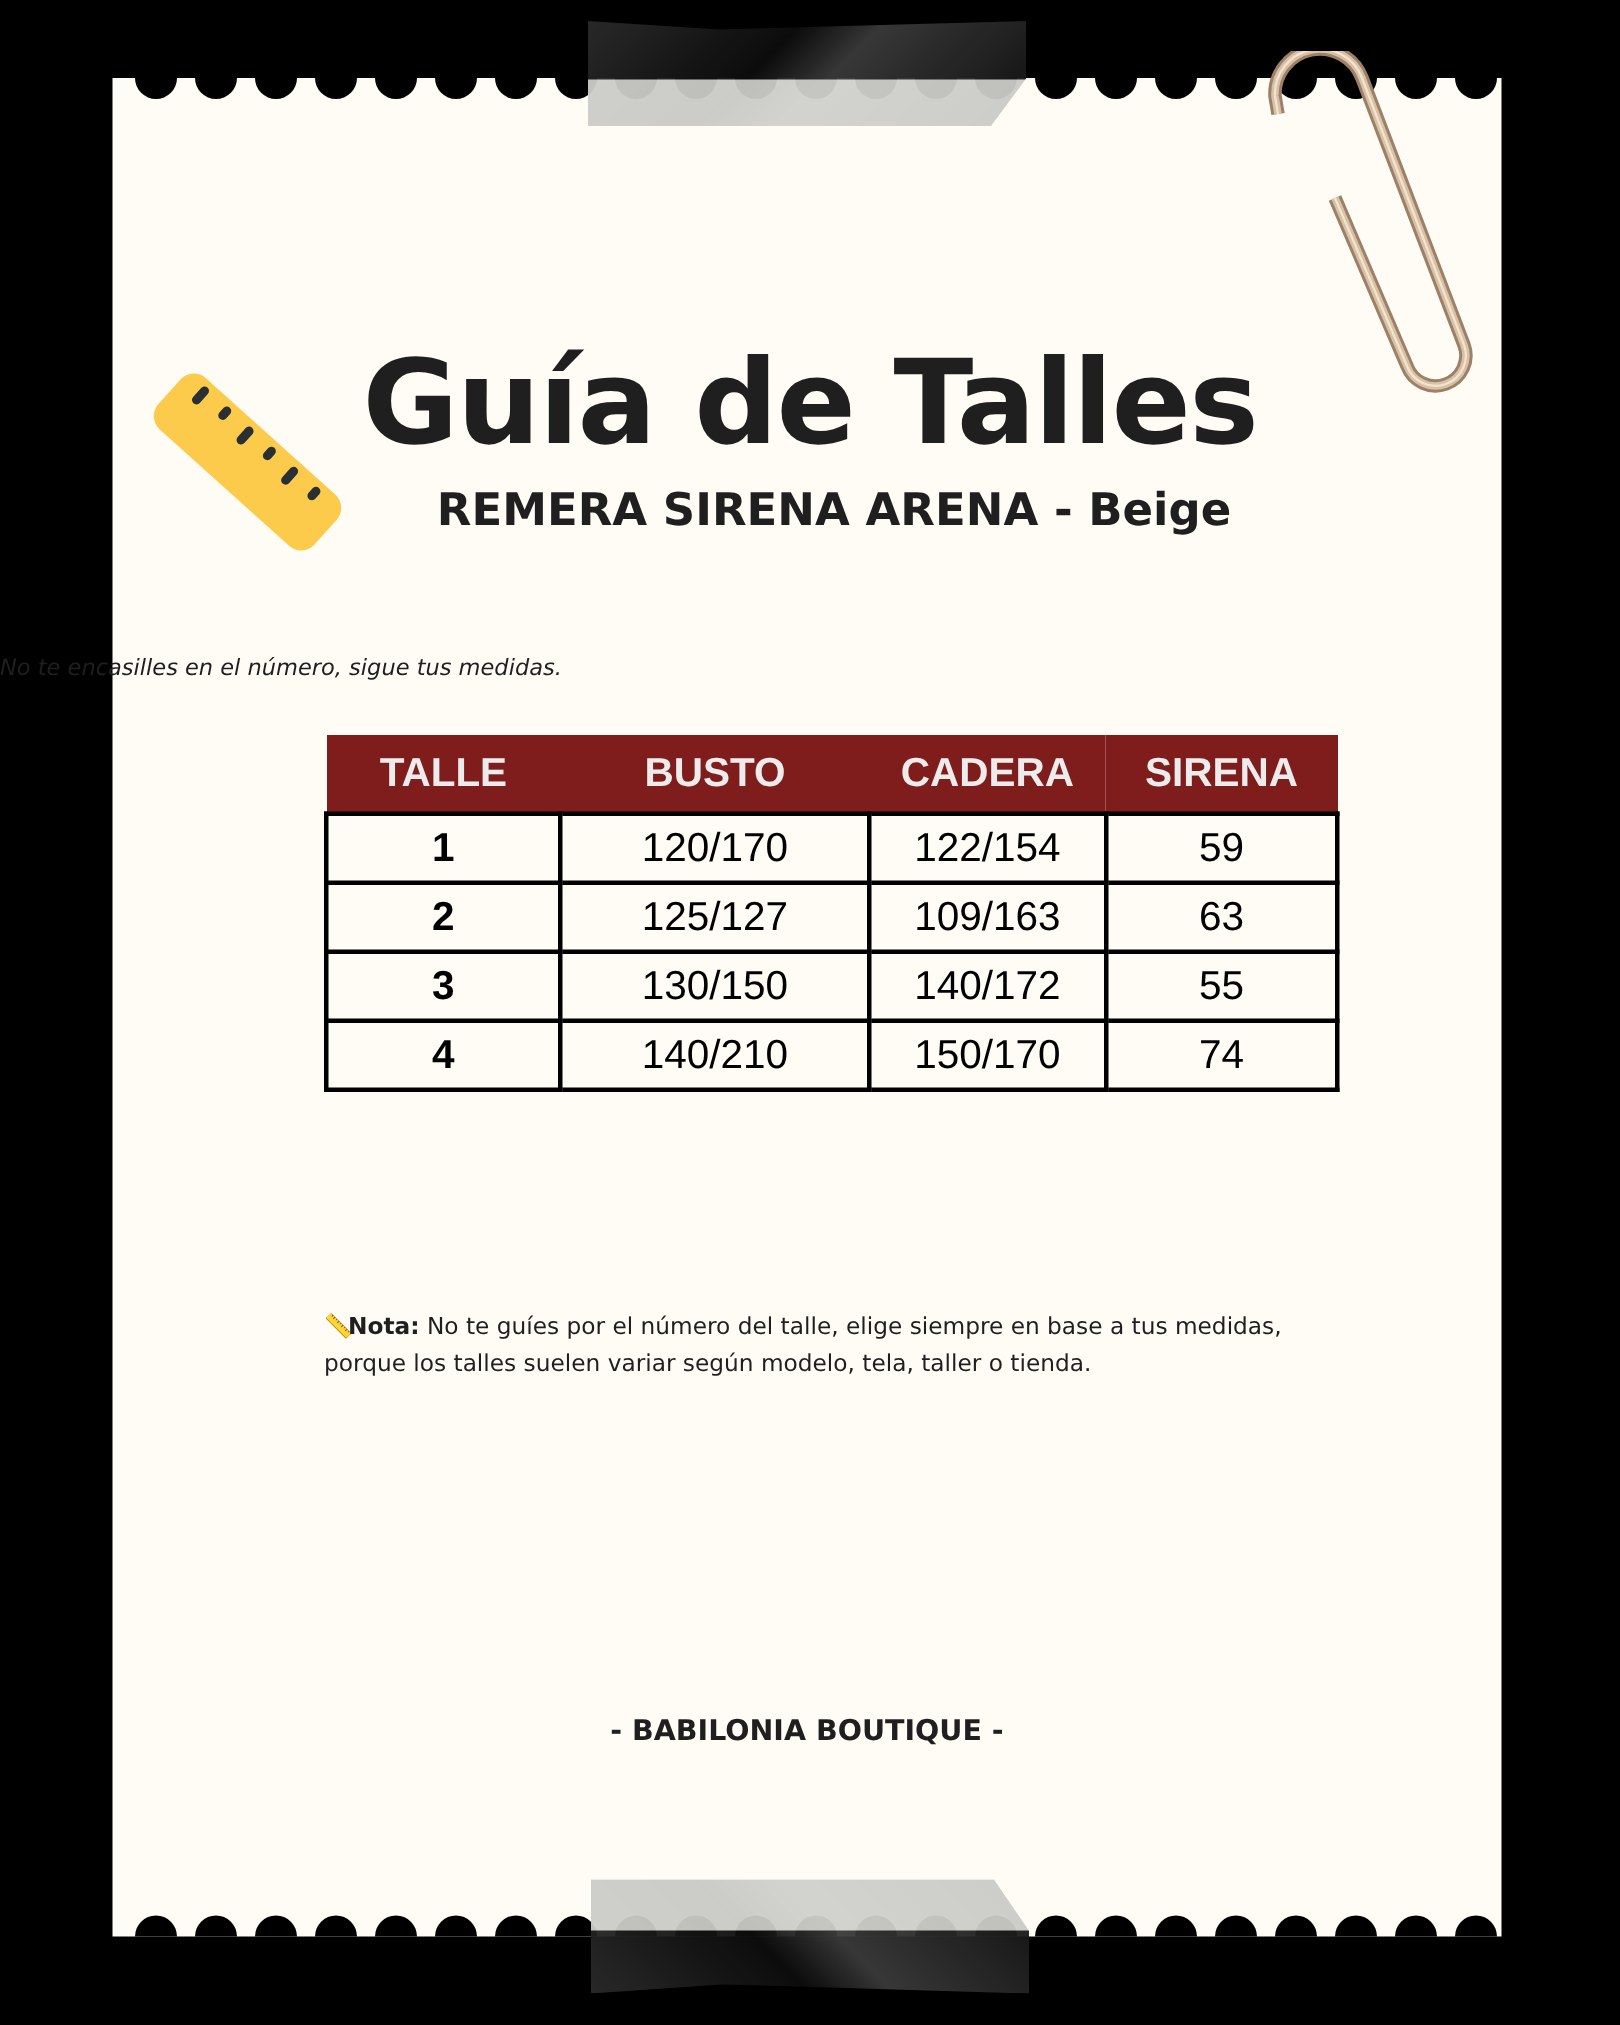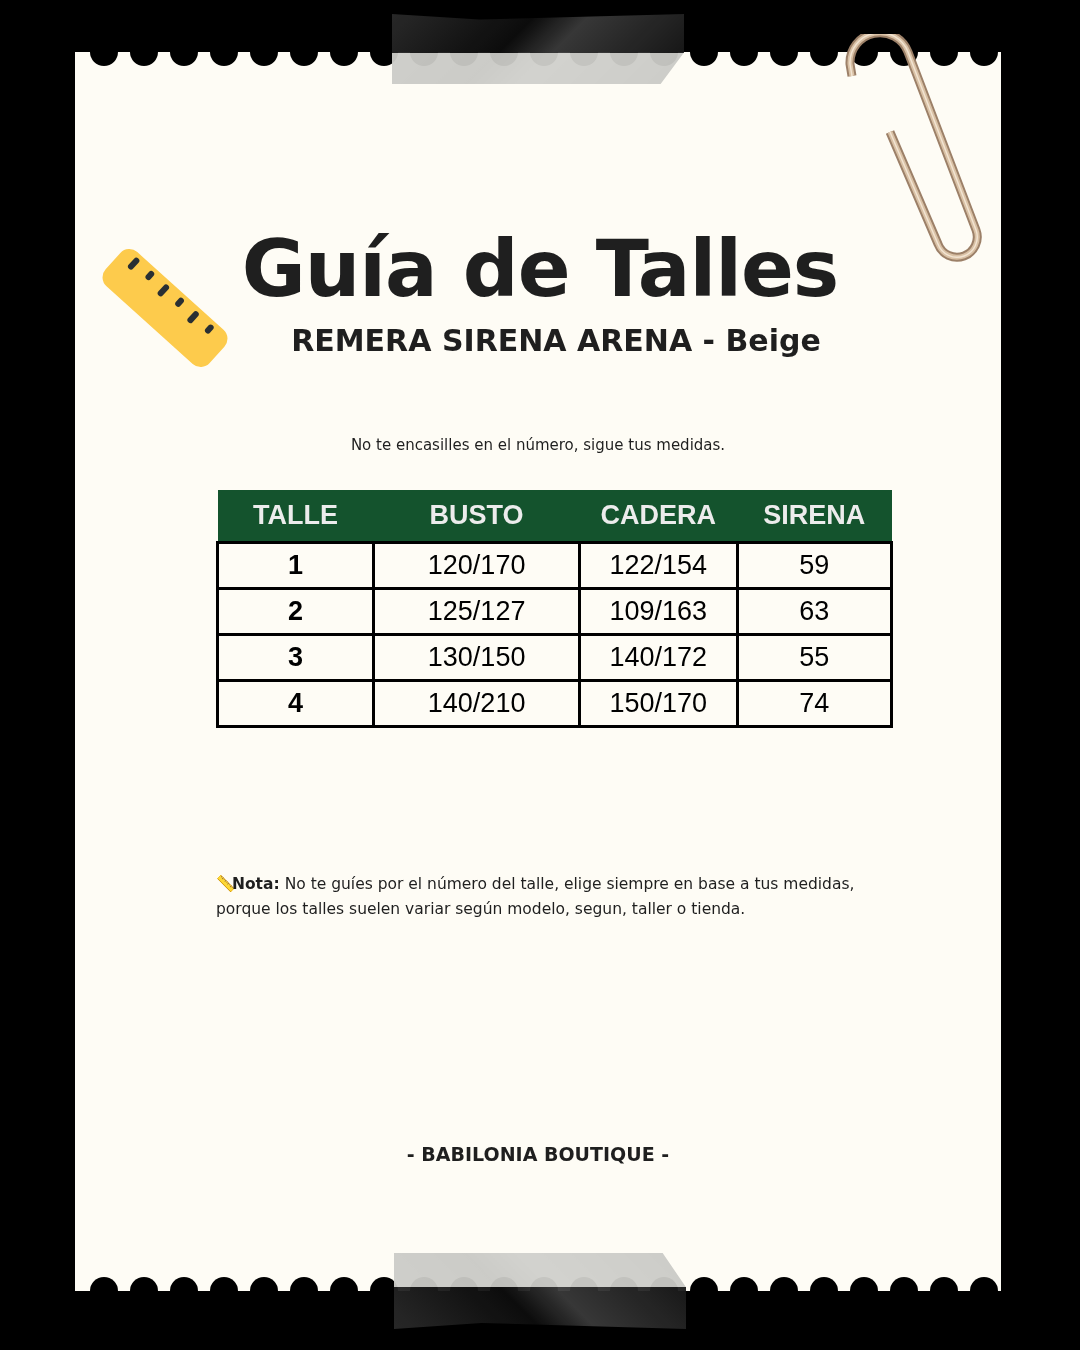--- a/index.html
+++ b/index.html
@@ -21,26 +21,26 @@
   .ruler { position:absolute; left:95px; top:285px; width:140px; height:46px; background:#fdcb4c; border-radius:12px;
            transform:rotate(42deg); transform-origin:center; }
   .ruler .tick { position:absolute; top:4px; width:6px; background:#292f33; border-radius:3px; }
 
   .clip { position:absolute; left:838px; top:34px; }
 
   .title { position:absolute; left:0; width:1080px; top:224px; text-align:center;
            font-family:"DejaVu Sans", sans-serif; font-weight:bold; font-size:78px; color:#1f1f1f; letter-spacing:-1px; }
   .subtitle { position:absolute; left:0; width:1112px; top:323px; text-align:center;
               font-family:"DejaVu Sans", sans-serif; font-weight:bold; font-size:30px; color:#1f1f1f; }
-  .tagline { position:absolute; left:0; width:1076px; top:436px; text-align:center; 
+  .tagline { position:absolute; left:0; width:1076px; top:436px; font-style:italic;
              font-size:15px; color:#1f1f1f; }
 
   table.sizes { position:absolute; left:216px; top:490px; width:677px; border-collapse:collapse;
                 font-family:"Liberation Sans", sans-serif; }
-  table.sizes th { background:#14532d; color:#ececec; font-weight:bold; font-size:27px; height:51px; padding:0; }
+  table.sizes th { background:#7f1d1d; color:#ececec; font-weight:bold; font-size:27px; height:51px; padding:0; }
   table.sizes td { border:3px solid #000; background:#fefcf5; color:#000; font-size:27px; height:43px;
                    text-align:center; padding:0; }
   table.sizes td.size { font-weight:bold; }
   table.sizes tr td:first-child { border-left:3px solid #000; }
 
   .notes { position:absolute; left:216px; top:847px; width:680px; font-size:15.5px; color:#1f1f1f; line-height:25px; }
   .notes ul { margin:0; padding-left:26px; }
   .notes p { margin:25px 0 0 0; }
   .notes b { font-weight:bold; }
   .emoji { display:inline-block; width:16px; }
@@ -163,16 +163,16 @@
     <tr>
       <td class="size">4</td>
       <td>140/210</td>
       <td>150/170</td>
       <td>74</td>
     </tr>
   </tbody>
 </table>
 
 <div class="notes">
-  <p><span class="emoji">📏</span><b>Nota:</b><span>  No te guíes por el número del talle, elige siempre en base a tus medidas, porque los talles suelen variar según modelo, segun, taller o tienda.</span></p>
+  <p><span class="emoji">📏</span><b>Nota:</b><span>  No te guíes por el número del talle, elige siempre en base a tus medidas, porque los talles suelen variar según modelo, tela, taller o tienda.</span></p>
 </div>
 
 <div class="footer">- BABILONIA BOUTIQUE -</div>
 
 </body></html>

